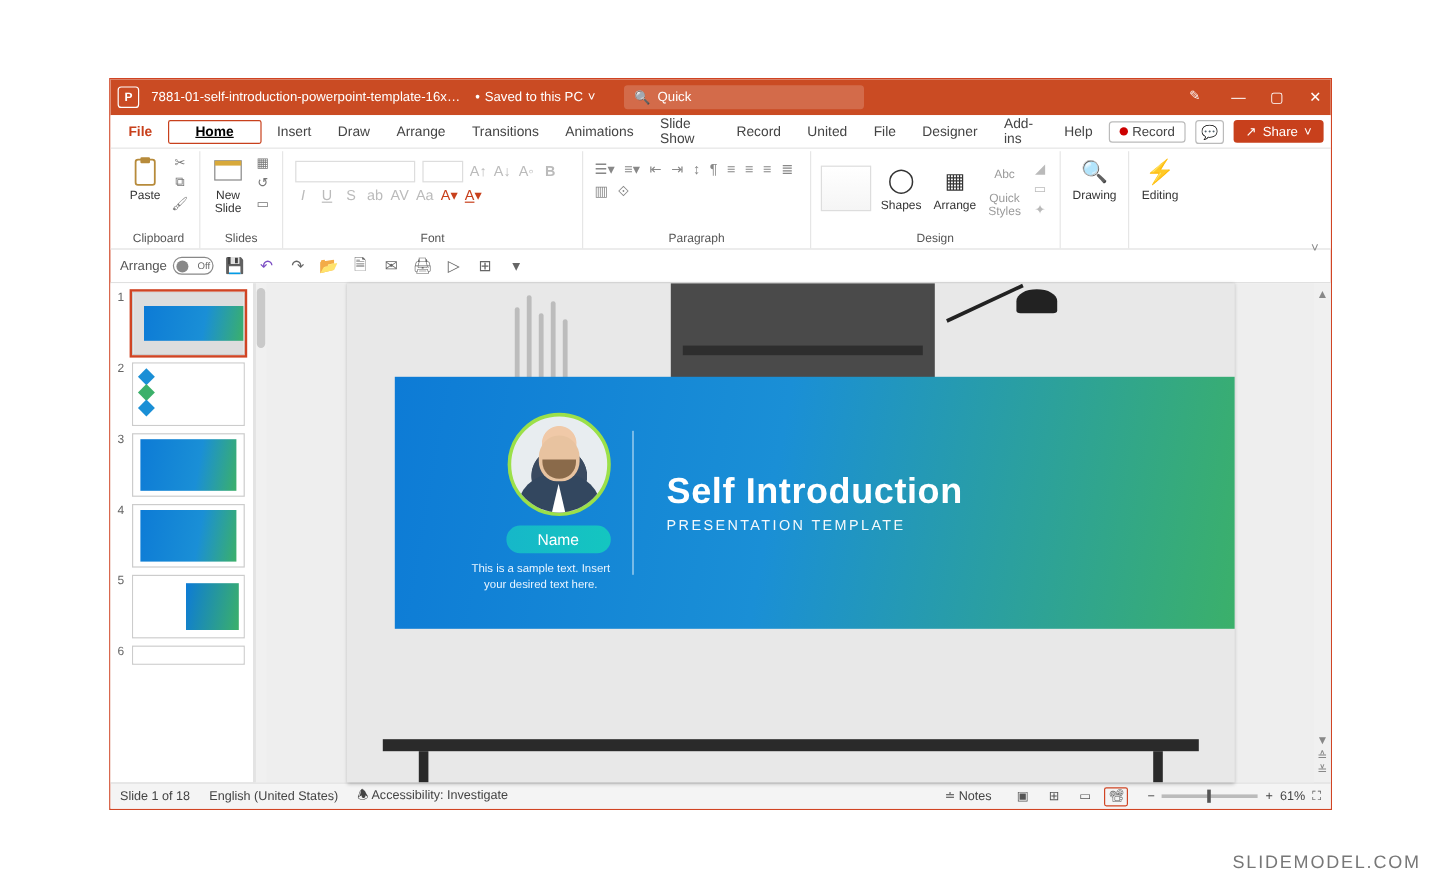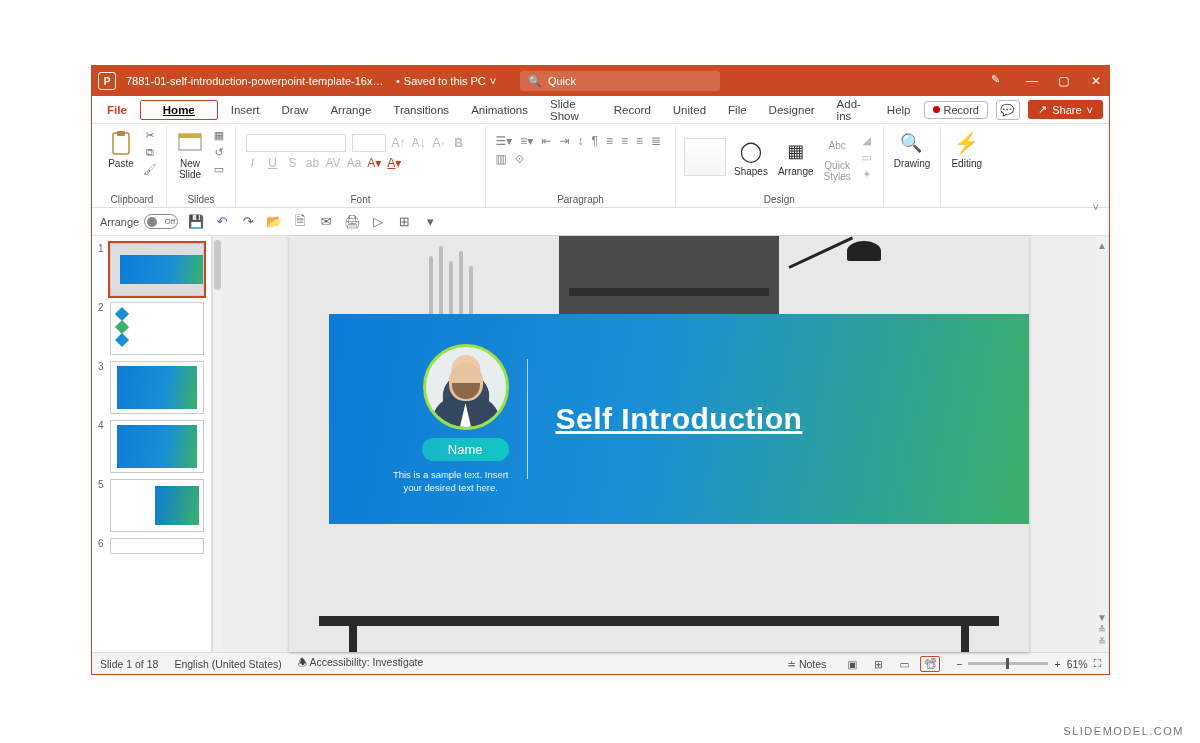--- a/index.html
+++ b/index.html
@@ -77,36 +77,36 @@
 .avatar-col { width:150px; display:flex; flex-direction:column; align-items:flex-end; gap:8px; }
 .avatar { width:86px; height:86px; border-radius:50%; border:3px solid #9be049; background:radial-gradient(circle at 50% 28%, #f0c9a8 0 20%, transparent 21%), radial-gradient(circle at 50% 62%, #3a4a60 0 36%, transparent 37%), #e8edf0; position:relative; overflow:hidden; }
 .avatar .head { position:absolute; left:50%; top:16px; transform:translateX(-50%); width:34px; height:38px; background:#e8c3a0; border-radius:48% 48% 44% 44%; }
 .avatar .beard { position:absolute; left:50%; top:36px; transform:translateX(-50%); width:28px; height:16px; background:#8a6a4a; border-radius:0 0 14px 14px; }
 .avatar .body { position:absolute; left:50%; bottom:-6px; transform:translateX(-50%); width:70px; height:38px; background:#33475f; border-radius:30px 30px 0 0; }
 .avatar .shirt { position:absolute; left:50%; bottom:-6px; transform:translateX(-50%); width:14px; height:30px; background:#fff; clip-path:polygon(50% 0,100% 100%,0 100%);}   
 .name-pill { background:linear-gradient(90deg,#16b7c9,#14c6c0); color:#fff; padding:4px 26px; border-radius:14px; font-size:13px; font-weight:500; }
 .sample { color:#eaf5ff; font-size:9.5px; text-align:center; line-height:1.3; }
 .vline { width:1px; height:120px; background:rgba(255,255,255,0.7); }
 .title-col { flex:1; color:#fff; padding-left:10px; }
-.title-col h1 { font-size:30px; font-weight:800; letter-spacing:0.5px;text-decoration:underline; }
+.title-col h1 { font-size:30px; font-weight:800; letter-spacing:0.5px; }
 .title-col .sub { font-size:12px; letter-spacing:2px; margin-top:4px; font-weight:500; opacity:0.95; }
 
 .vscroll { width:14px; background:#f0f0f0; display:flex; flex-direction:column; align-items:center; justify-content:space-between; padding:4px 0; color:#888; font-size:10px; }
 .vscroll .arr { height:12px; }
 
 .statusbar { height:22px; background:#f4f4f4; border-top:1px solid #ddd; display:flex; align-items:center; font-size:10.5px; color:#444; padding:0 8px; gap:16px; }
 .statusbar .spacer { flex:1; }
 .view-btns { display:flex; gap:6px; align-items:center; }
 .vbtn { width:20px; height:16px; display:flex; align-items:center; justify-content:center; color:#555; border:1px solid transparent; }
 .vbtn.hi { border:1.5px solid #d04423; border-radius:2px; }
 .zoom { display:flex; align-items:center; gap:6px; }
 .zslider { width:80px; height:3px; background:#bbb; position:relative; }
 .zslider .zh { position:absolute; left:38px; top:-4px; width:3px; height:11px; background:#555; }
 
-.watermark { position:absolute; right:16px; bottom:6px; font-size:11px; letter-spacing:1.5px; color:#777; }
+.watermark { position:absolute; right:16px; bottom:16px; font-size:15px; letter-spacing:1.5px; color:#777; }
 
 
 .tm-blue { position:absolute; left:10%; right:0; top:22%; bottom:22%; background:linear-gradient(100deg,#0d7bd6,#1a8fd6 60%,#3bb06a); }
 .tm-full { position:absolute; inset:8% 6%; background:linear-gradient(100deg,#0d7bd6,#1a8fd6 60%,#3bb06a); }
 .tm-white { position:absolute; inset:0; background:#fff; }
 .tm-diag { position:absolute; left:6px; top:6px; width:18px; height:40px; }
 .tm-dia { width:10px; height:10px; transform:rotate(45deg); margin-bottom:3px; }
 </style>
 </head>
 <body>
@@ -382,20 +382,21 @@
             </div>
             <div class="name-pill">Name</div>
             <div class="sample">
               <div>This is a sample text. Insert</div>
               <div>your desired text here.</div>
             </div>
           </div>
           <div class="vline"></div>
           <div class="title-col">
             <h1>Self Introduction</h1>
+            <div class="sub">PRESENTATION TEMPLATE</div>
           </div>
         </div>
       </div>
     </div>
 
     <div class="vscroll">
       <div class="arr">▲</div>
       <div style="flex:1"></div>
       <div class="arr">▼</div>
       <div class="arr">≙</div>

